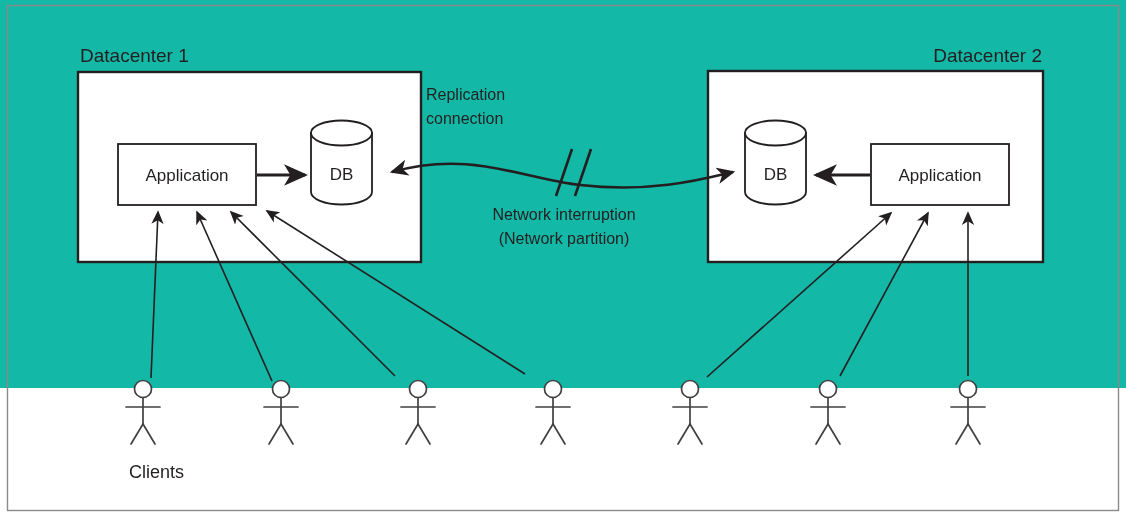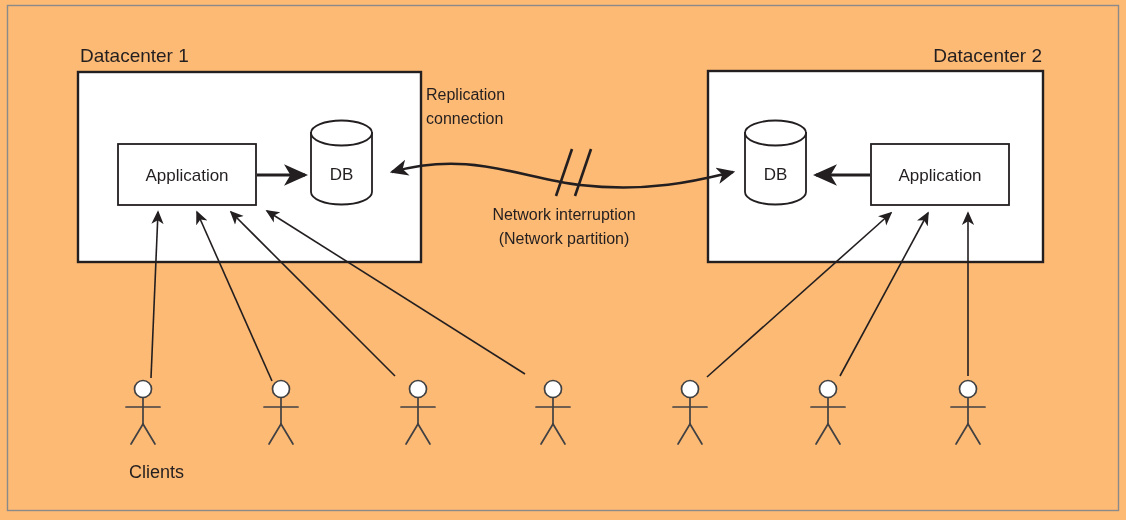--- a/index.html
+++ b/index.html
@@ -1,18 +1,18 @@
 <!DOCTYPE html>
 <html><head>
 <meta charset="utf-8">
 <style>
   html,body{margin:0;padding:0;background:#ffffff;}
   body{width:1126px;height:520px;overflow:hidden;
        font-family:"Liberation Sans",sans-serif;color:#231f20;}
-  #stage{position:relative;width:1126px;height:520px;background:#fdba74;}
+  #stage{position:relative;width:1126px;height:388px;background:#14b8a6;}
   svg#diagram{position:absolute;left:0;top:0;width:1126px;height:520px;}
   .lbl{font-family:"Liberation Sans",sans-serif;fill:#231f20;}
   .lbl-title{font-size:19px;}
   .lbl-node{font-size:17px;}
   .lbl-note{font-size:16px;}
   .lbl-clients{font-size:18px;}
   .stroke-box{fill:#ffffff;stroke:#231f20;stroke-width:2.4;}
   .stroke-inner{fill:#ffffff;stroke:#231f20;stroke-width:1.8;}
   .stroke-frame{fill:none;stroke:#8a8a8a;stroke-width:1.4;}
   .cyl{fill:#ffffff;stroke:#231f20;stroke-width:1.8;}

